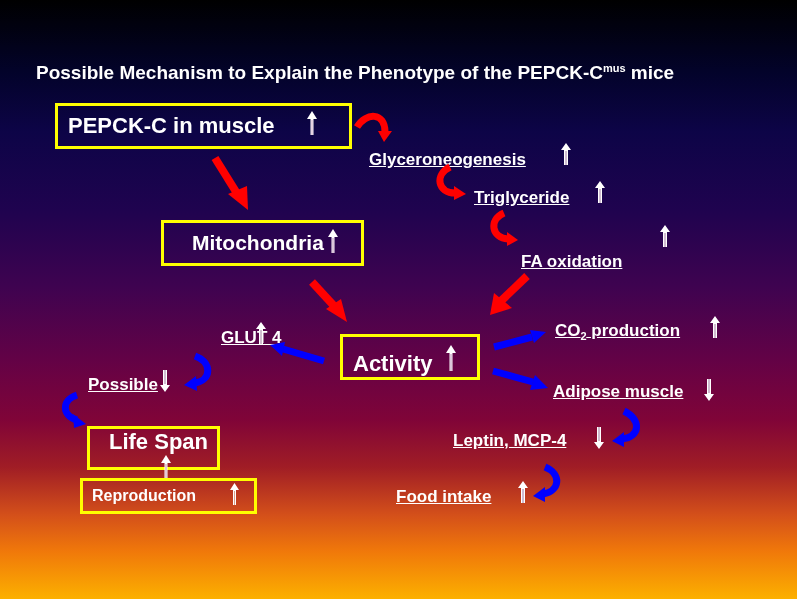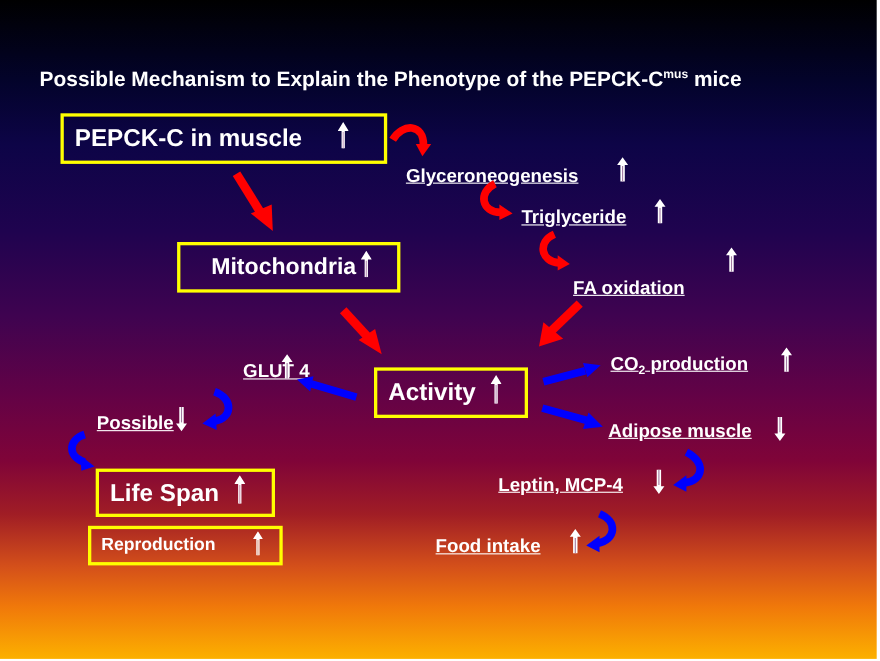--- a/index.html
+++ b/index.html
@@ -64,39 +64,39 @@
   <div class="abs box" style="left:161px; top:220px; width:203px; height:46px; padding-left:28px; font-size:21px;">
     <span>Mitochondria</span>
     <span class="ar" style="margin-left:4px;">
       <svg width="10" height="24" viewBox="0 0 10 24">
           <polygon points="5,0 10,8 6.5,8 6.5,24 3.5,24 3.5,8 0,8" fill="#fff"></polygon>
           <line x1="5" y1="9" x2="5" y2="24" stroke="#b98fb6" stroke-width="1"></line>
         </svg>
     </span>
   </div>
 
-  <div class="abs box" style="left:340px; top:334px; width:140px; height:46px; padding-left:10px; font-size:22px;">
+  <div class="abs box" style="left:340px; top:334px; width:140px; height:46px; padding-left:10px; font-size:22px;align-items:flex-end;">
     <span>Activity</span>
     <span class="ar" style="margin-left:14px;">
       <svg width="10" height="26" viewBox="0 0 10 26">
           <polygon points="5,0 10,8 6.5,8 6.5,26 3.5,26 3.5,8 0,8" fill="#fff"></polygon>
           <line x1="5" y1="9" x2="5" y2="26" stroke="#b98fb6" stroke-width="1"></line>
         </svg>
     </span>
   </div>
 
   <div class="abs lbl" style="left:174px; top:328px;margin-left:47px;">
     <span>GLUT 4</span>
   </div>
 
   <div class="abs lbl" style="left:88px; top:375px;">
     <span>Possible</span>
   </div>
 
-  <div class="abs box" style="left:87px; top:426px; width:163px; height:44px; padding-left:10px; font-size:22px;">
+  <div class="abs box" style="left:87px; top:426px; width:133px; height:44px; padding-left:10px; font-size:22px;flex-direction:column;">
     <span>Life Span</span>
     <span class="ar" style="margin-left:14px;">
       <svg width="10" height="26" viewBox="0 0 10 26">
           <polygon points="5,0 10,8 6.5,8 6.5,26 3.5,26 3.5,8 0,8" fill="#fff"></polygon>
           <line x1="5" y1="9" x2="5" y2="26" stroke="#c98fae" stroke-width="1"></line>
         </svg>
     </span>
   </div>
 
   <div class="abs box" style="left:80px; top:478px; width:177px; height:36px; padding-left:9px; font-size:16px;gap:20px;">

